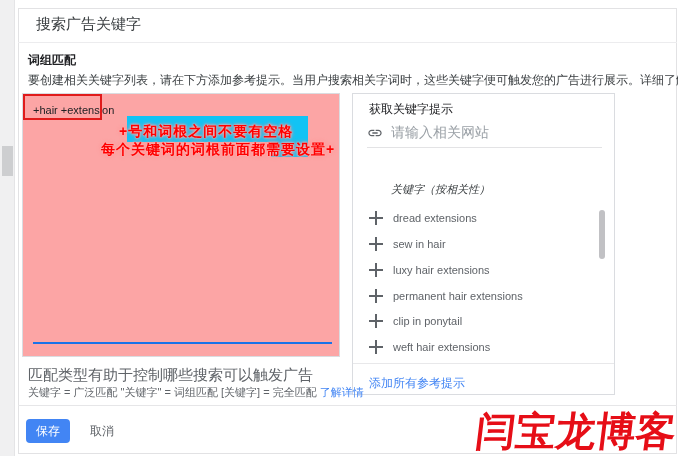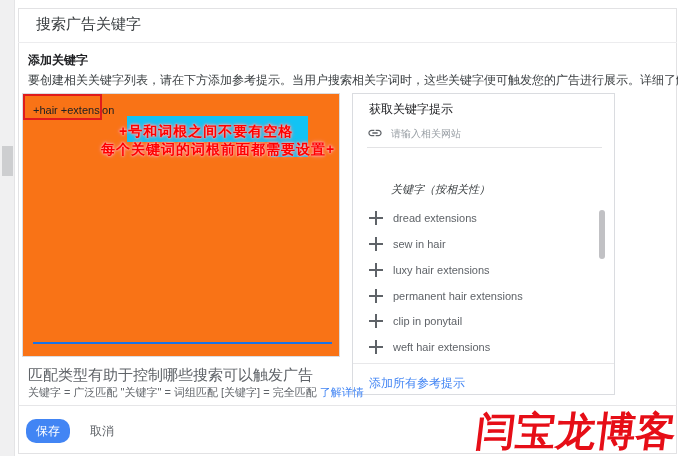--- a/index.html
+++ b/index.html
@@ -18,21 +18,21 @@
   
   .card { position:absolute; left:18px; top:8px; right:1px; bottom:2px; background:#fff; border:1px solid #e2e2e4; }
 
   .dlg-title { position:absolute; left:36px; top:15px; font-size:15px; font-weight:500; color:#3c4043; }
   .title-divider { position:absolute; left:18px; right:1px; top:42px; height:1px; background:#ececee; }
 
   .section-title { position:absolute; left:28px; top:52px; font-size:12px; font-weight:700; color:#202124; }
   .desc { position:absolute; left:28px; top:72px; font-size:12px; color:#3c4043; white-space:nowrap; }
 
   
-  .kw-box { position:absolute; left:22px; top:93px; width:318px; height:264px; border:1px solid #dadce0; background:#f97316; }
+  .kw-box { position:absolute; left:22px; top:93px; width:318px; height:264px; border:1px solid #dadce0; background:#fca5a5; }
   .kw-textarea {
     position:absolute; inset:0; border:none; outline:none; resize:none; background:transparent;
     font-family:"Liberation Sans","DejaVu Sans",sans-serif;
     font-size:11px; color:#202124; padding:8px 10px; line-height:16px;
   }
   .kw-underline { position:absolute; left:10px; right:7px; bottom:12px; height:2px; background:#1a73e8; }
 
   
   .red-box { position:absolute; left:23px; top:94px; width:79px; height:26px; border:2px solid #e01b1b; pointer-events:none; }
   .cyan-1 { position:absolute; left:127px; top:116px; width:181px; height:26px; background:#12c3f4; }
@@ -44,21 +44,21 @@
 
   
   .panel { position:absolute; left:352px; top:93px; width:263px; height:302px; border:1px solid #dadce0; background:#fff; }
   .panel-title { position:absolute; left:16px; top:7px; font-size:12px; font-weight:500; color:#202124; }
   .p-row { position:absolute; left:0; width:100%; height:26px; }
   .p-row-site { top:28px; }
   .p-row-prod { top:54px; }
   .p-icon { position:absolute; left:14px; top:3px; width:16px; height:16px; fill:#5f6368; }
   .p-input {
     position:absolute; left:38px; top:0; width:210px; height:22px; border:none; outline:none; background:transparent;
-    font-family:Liberation Sans, sans-serif; font-size:10px; color:#202124;
+    font-family:Liberation Mono, monospace; font-size:14px; color:#202124;
   }
   .p-input::placeholder { color:#9aa0a6; opacity:1; }
   .p-underline { position:absolute; left:14px; width:235px; bottom:0; height:1px; background:#e3e3e5; }
   .list-label { position:absolute; left:38px; top:88px; font-size:11px; font-weight:500; color:#3c4043;font-style:italic; }
 
   .sug-row { position:absolute; left:0; width:248px; height:24px; cursor:pointer; }
   .sug-text { position:absolute; left:40px; top:4px; font-size:11px; color:#5f6368; white-space:nowrap; }
   .plus-icon { position:absolute; left:16px; top:3px; width:14px; height:14px; }
   .plus-icon::before { content:""; position:absolute; left:0; top:6px; width:14px; height:2px; background:#5f6368; }
   .plus-icon::after  { content:""; position:absolute; left:6px; top:0; width:2px; height:14px; background:#5f6368; }
@@ -69,21 +69,21 @@
 
   
   .match-1 { position:absolute; left:28px; top:366px; font-size:15px; color:#5f6368; white-space:nowrap; }
   .match-2 { position:absolute; left:28px; top:385px; font-size:11px; color:#5f6368; white-space:nowrap; }
   .match-2 a { color:#4285f4; text-decoration:none; cursor:pointer; }
 
   .footer-divider { position:absolute; left:18px; right:1px; top:405px; height:1px; background:#e6e6e8; }
 
   .save-btn {
     position:absolute; left:26px; top:419px; width:44px; height:24px;
-    background:#4285f4; color:#fff; font-size:12px; border:none; border-radius:10px;
+    background:#4285f4; color:#fff; font-size:12px; border:none; border-radius:4px;
     font-family:"Liberation Sans","DejaVu Sans",sans-serif; cursor:pointer;
   }
   .cancel-btn {
     position:absolute; left:84px; top:419px; height:24px; padding:0 6px; line-height:24px;
     background:transparent; color:#5f6368; font-size:12px; border:none;
     font-family:"Liberation Sans","DejaVu Sans",sans-serif; cursor:pointer;
   }
 
   .watermark {
     position:absolute; right:2px; top:404px; font-size:40px; font-weight:800;
@@ -99,21 +99,21 @@
 
   <div class="page-scroll">
     <div class="page-scroll-thumb"></div>
   </div>
 
   <div class="card"></div>
 
   <div class="dlg-title">搜索广告关键字</div>
   <div class="title-divider"></div>
 
-  <div class="section-title">添加关键字</div>
+  <div class="section-title">词组匹配</div>
   <div class="desc"><span>要创建相关关键字列表，请在下方添加参考提示。当用户搜索相关字词时，这些关键字便可触发您的广告进行展示。详细了解 </span></div>
 
   <div class="kw-box">
     <textarea class="kw-textarea" spellcheck="false" style="">+hair +extension</textarea>
     <div class="kw-underline"></div>
   </div>
 
   <div class="red-box"></div>
   <div class="cyan-1"></div>
   <div class="cyan-2"></div>

